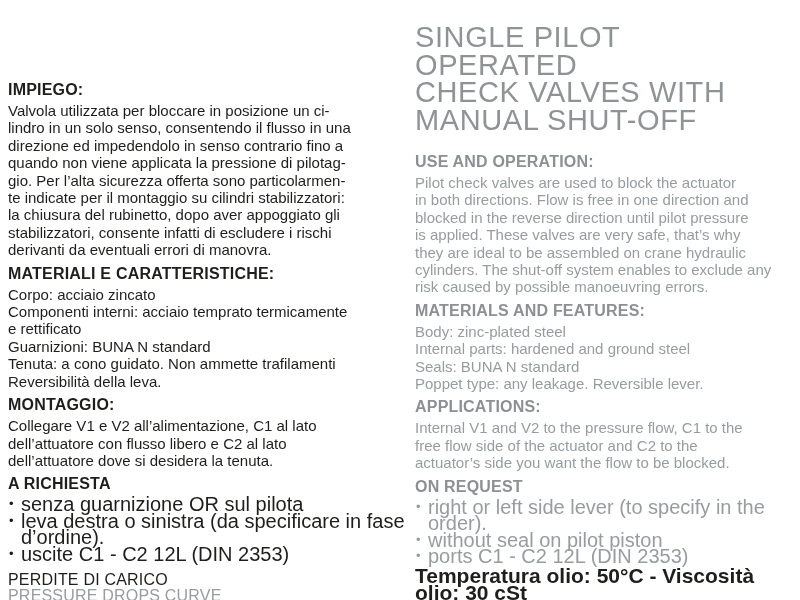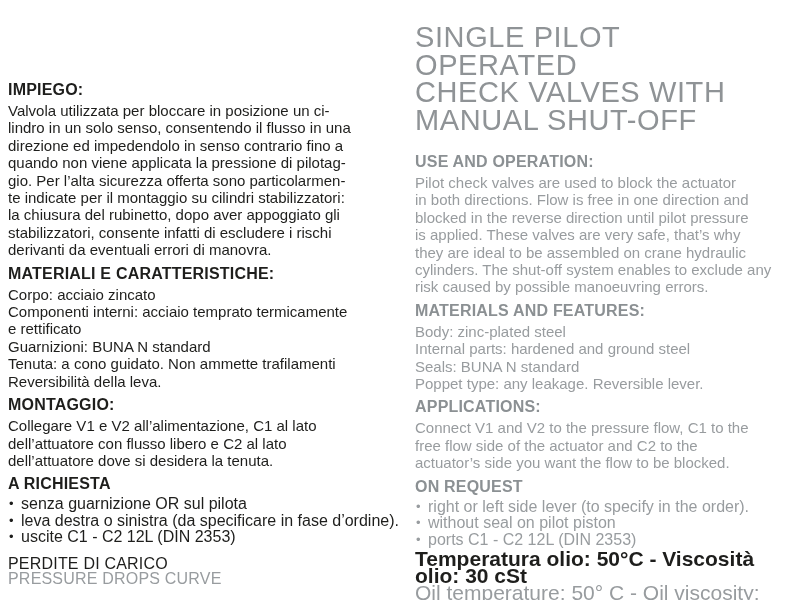--- a/index.html
+++ b/index.html
@@ -39,21 +39,21 @@
   .body-text {
     font-size: 15px;
     line-height: 17.4px;
     margin: 0;
     white-space: pre-line;
   }
   .bullets {
     list-style: none;
     margin: 2px 0 0 0;
     padding: 0;
-    font-size: 16px;
+    font-size: 20px;
     line-height: 16.5px;
   }
   .bullets li { position: relative; padding-left: 13px; }
   .bullets li::before {
     content: "\2022";
     position: absolute;
     left: 1px;
     top: 0;
     font-size: 13px;
   }
@@ -127,21 +127,21 @@
 cylinders. The shut-off system enables to exclude any
 risk caused by possible manoeuvring errors.</p>
 
     <h2 class="h gray-h">MATERIALS AND FEATURES:</h2>
     <p class="body-text gray">Body: zinc-plated steel
 Internal parts: hardened and ground steel
 Seals: BUNA N standard
 Poppet type: any leakage. Reversible lever.</p>
 
     <h2 class="h gray-h">APPLICATIONS:</h2>
-    <p class="body-text gray">Connect V1 and V2 to the pressure flow, C1 to the
+    <p class="body-text gray">Internal V1 and V2 to the pressure flow, C1 to the
 free flow side of the actuator and C2 to the
 actuator’s side you want the flow to be blocked.</p>
 
     <h2 class="h gray-h">ON REQUEST</h2>
     <ul class="bullets gray">
       <li>right or left side lever (to specify in the order).</li>
       <li>without seal on pilot piston</li>
       <li>ports C1 - C2 12L (DIN 2353)</li>
     </ul>
 

